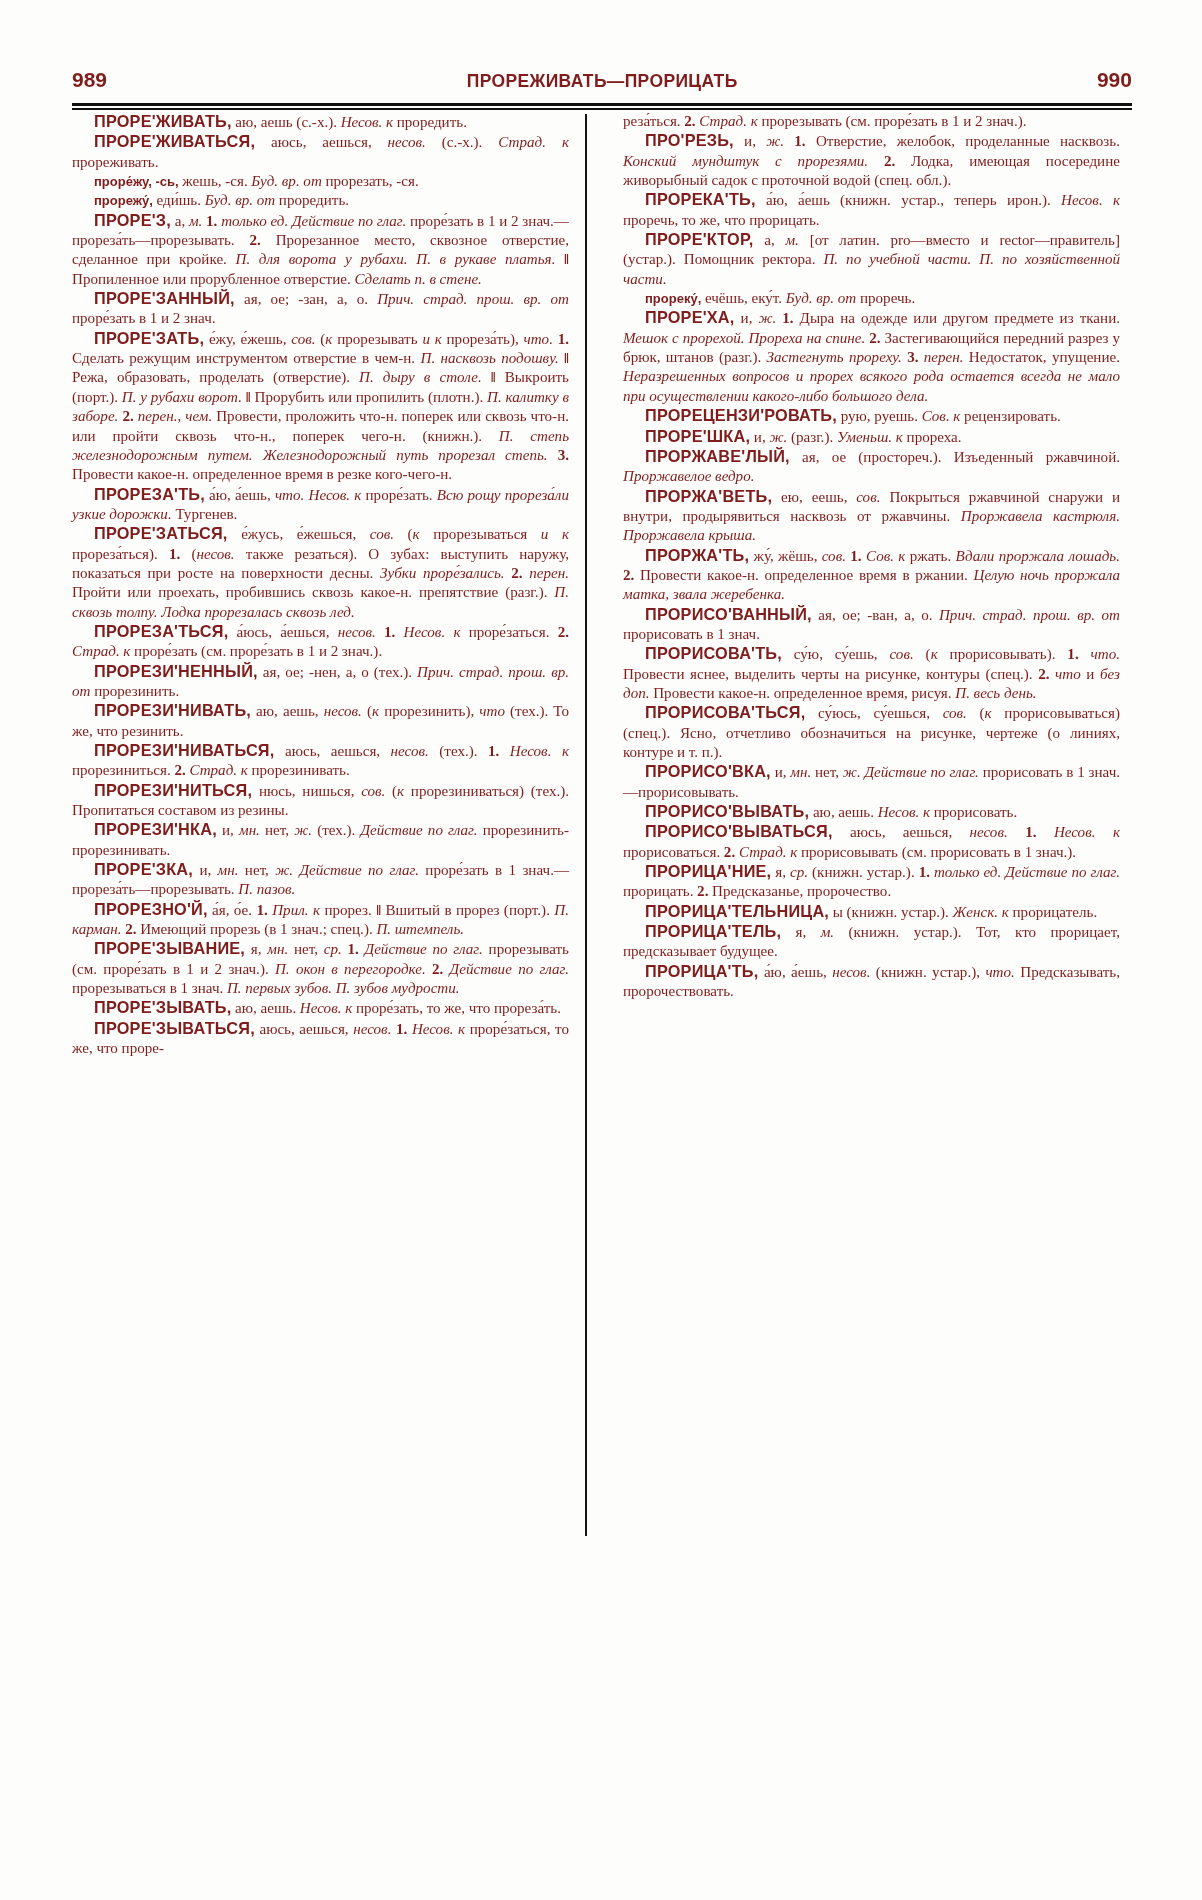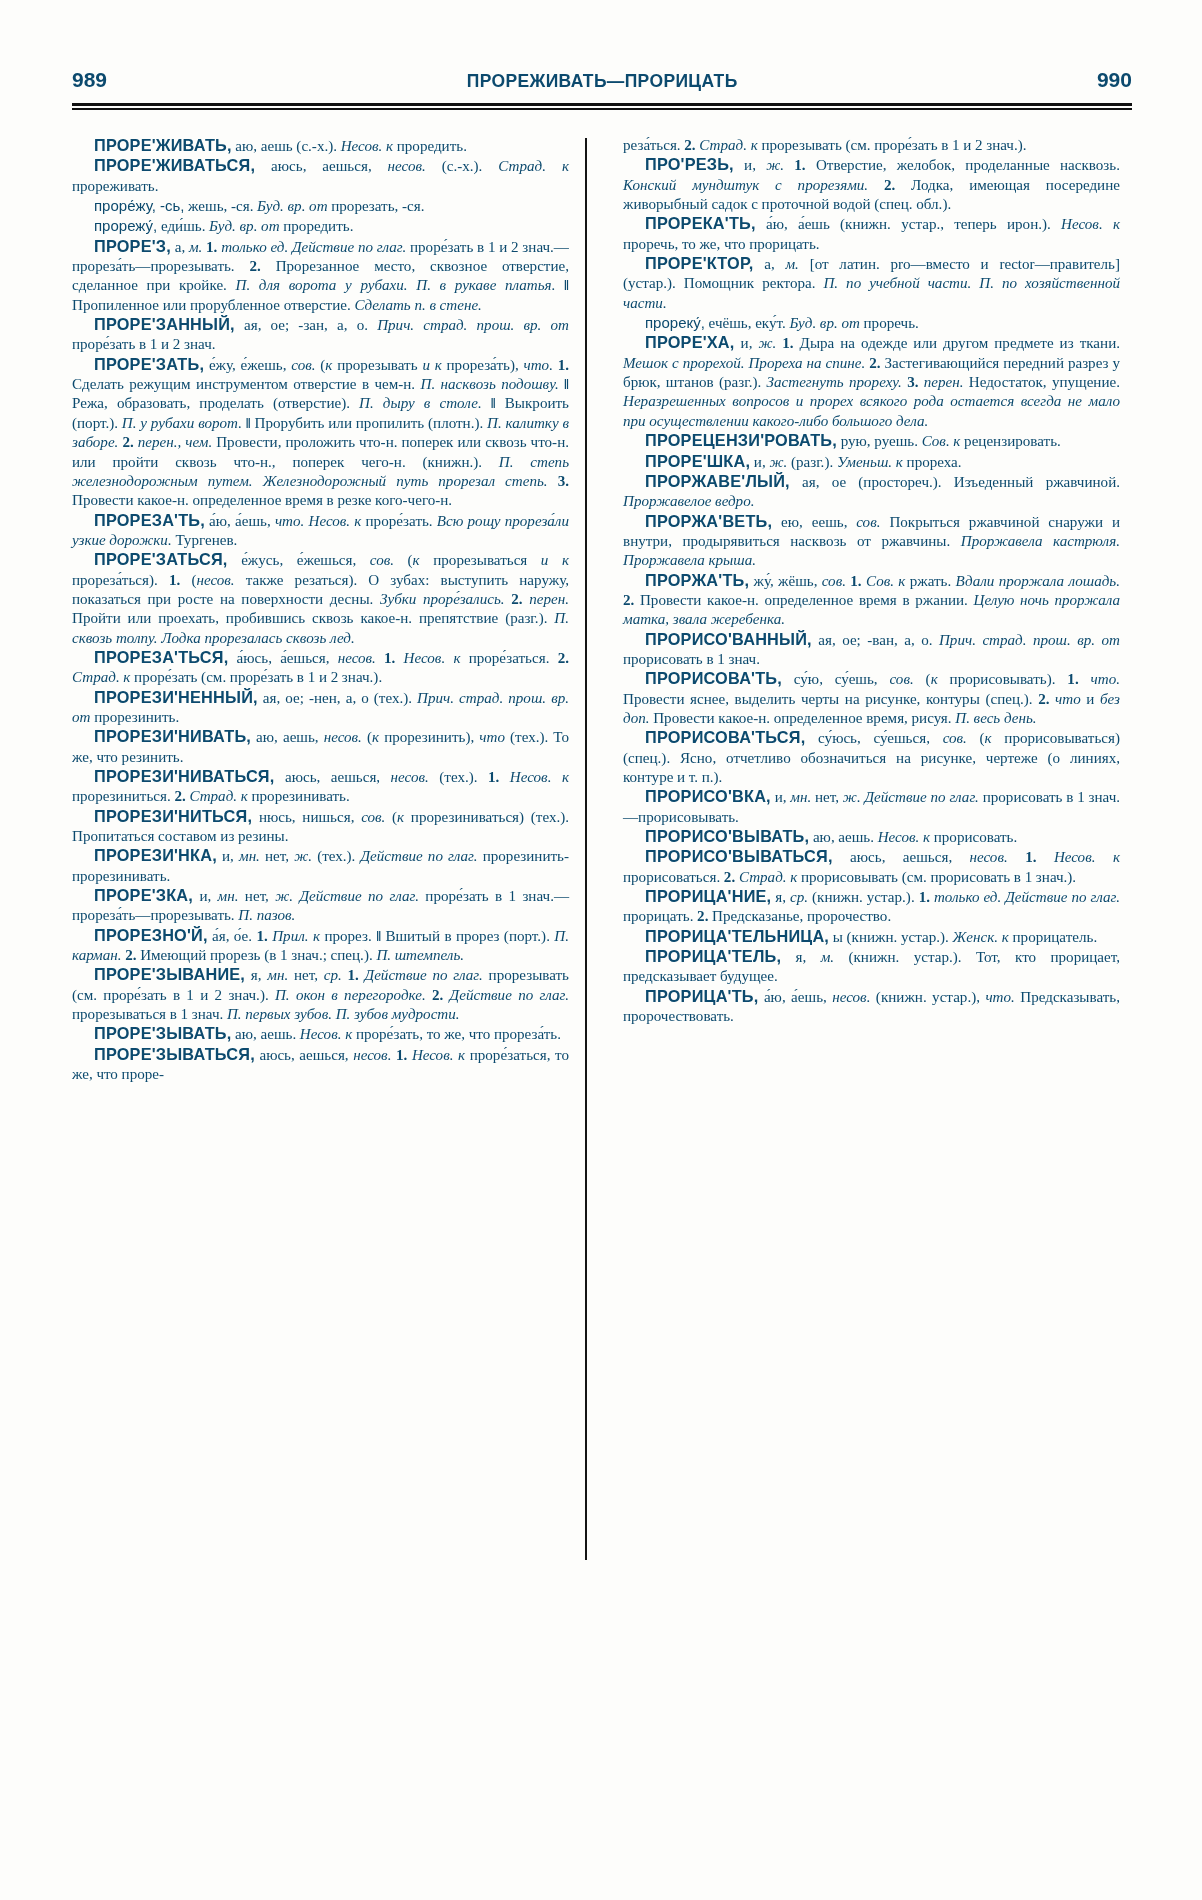--- a/index.html
+++ b/index.html
@@ -6,21 +6,21 @@
     margin: 0;
     padding: 0;
     background: #ffffff;
   }
   .page {
     position: relative;
     width: 1202px;
     height: 1900px;
     background: #fdfdfb;
     font-family: "Liberation Serif", "DejaVu Serif", serif;
-    color: #0c4a6e;
+    color: #7f1d1d;
     overflow: hidden;
   }
 
   
   .runhead {
     position: absolute;
     left: 72px;
     top: 68px;
     width: 1060px;
     height: 30px;
@@ -59,21 +59,21 @@
   }
   .rule-thin {
     height: 2px;
     background: #111;
   }
 
   
   .cols {
     position: absolute;
     left: 72px;
-    top: 136px;
+    top: 112px;
     width: 1062px;
     height: 1700px;
     display: flex;
   }
   .col {
     width: 497px;
     font-size: 15.1px;
     line-height: 19.35px;
     text-align: justify;
     text-justify: inter-word;
@@ -102,22 +102,22 @@
   }
   .hw {
     font-family: "Liberation Sans", "DejaVu Sans", sans-serif;
     font-weight: bold;
     font-size: 16.3px;
     letter-spacing: 0.2px;
   }
   .hwm {
     
     font-family: "Liberation Sans", "DejaVu Sans", sans-serif;
-    font-weight: normal;
-    font-size: 15px;
+    font-weight: bold;
+    font-size: 13px;
   }
   .it { font-style: italic; }
   .b  { font-weight: bold; }
   .lat { font-family: "Liberation Serif", serif; font-style: normal; }
   .par { font-weight: bold; }   
 </style>
 </head>
 <body>
 
 <div class="page">

